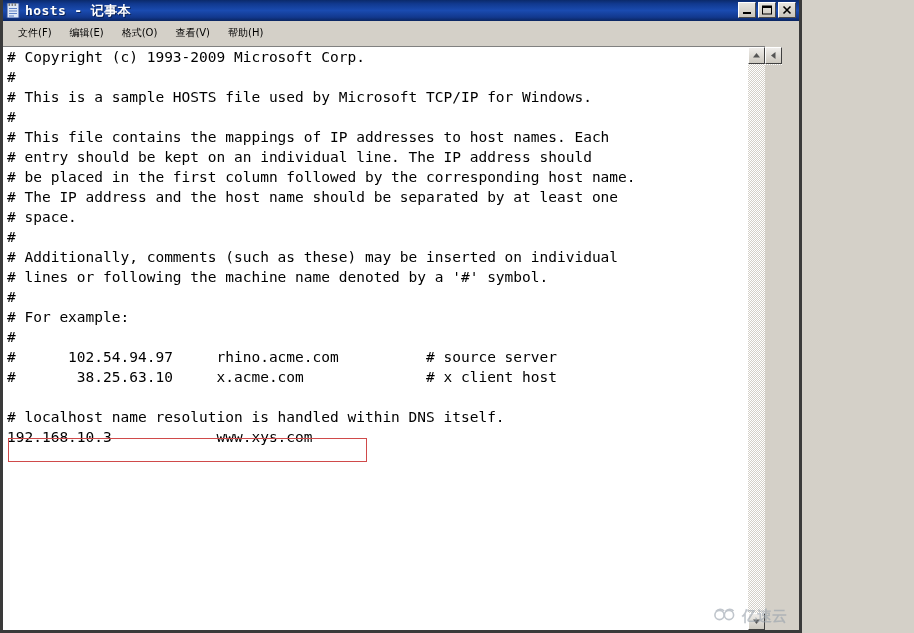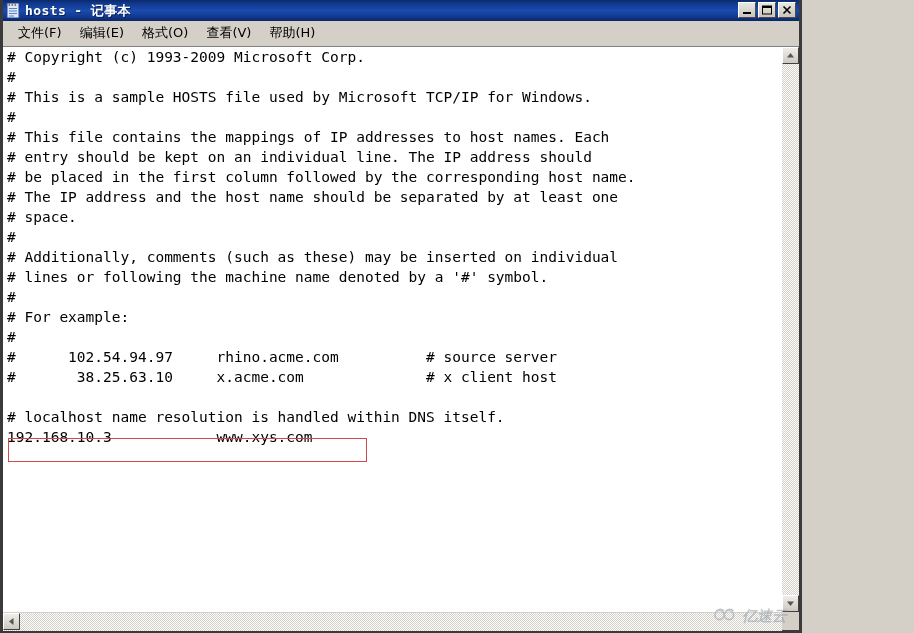--- a/index.html
+++ b/index.html
@@ -56,28 +56,28 @@
   
   .menubar{
     height:24px;flex:0 0 24px;
     background:#d4d0c8;
     display:flex;align-items:center;
     padding-left:6px;
     border-bottom:1px solid #d4d0c8;
   }
   .menu-item{
     font-family:"DejaVu Sans","Liberation Sans",sans-serif;
-    font-size:13px;color:#000;
+    font-size:10px;color:#000;
     padding:2px 9px 3px 9px;
     white-space:nowrap;cursor:default;
     line-height:16px;
   }
   
   .client{
-    flex:1 1 auto;display:flex;flex-direction:column;min-height:0;
+    flex:1 1 auto;display:flex;flex-direction:row;min-height:0;
     background:#d4d0c8;
   }
   .editrow{flex:1 1 auto;display:flex;min-height:0;}
   .textarea-wrap{
     flex:1 1 auto;min-width:0;position:relative;
     background:#ffffff;
     border-top:1px solid #808080;
     overflow:hidden;
   }
   .textcontent{
@@ -139,21 +139,21 @@
     border-right-color:#404040;border-bottom-color:#404040;
     box-sizing:border-box;position:relative;cursor:default;
   }
   .hcorner{
     flex:0 0 17px;width:17px;height:18px;background:#d4d0c8;
   }
   
   .watermark{
     position:absolute;right:12px;bottom:4px;
     display:flex;align-items:center;gap:5px;
-    opacity:.62;pointer-events:none;font-style:italic;
+    opacity:.62;pointer-events:none;
   }
   .wm-text{
     font-family:"DejaVu Sans","Liberation Sans",sans-serif;
     font-size:15px;font-weight:bold;color:#9aa3ad;
     letter-spacing:0px;
   }
 </style>
 </head>
 <body>
 

